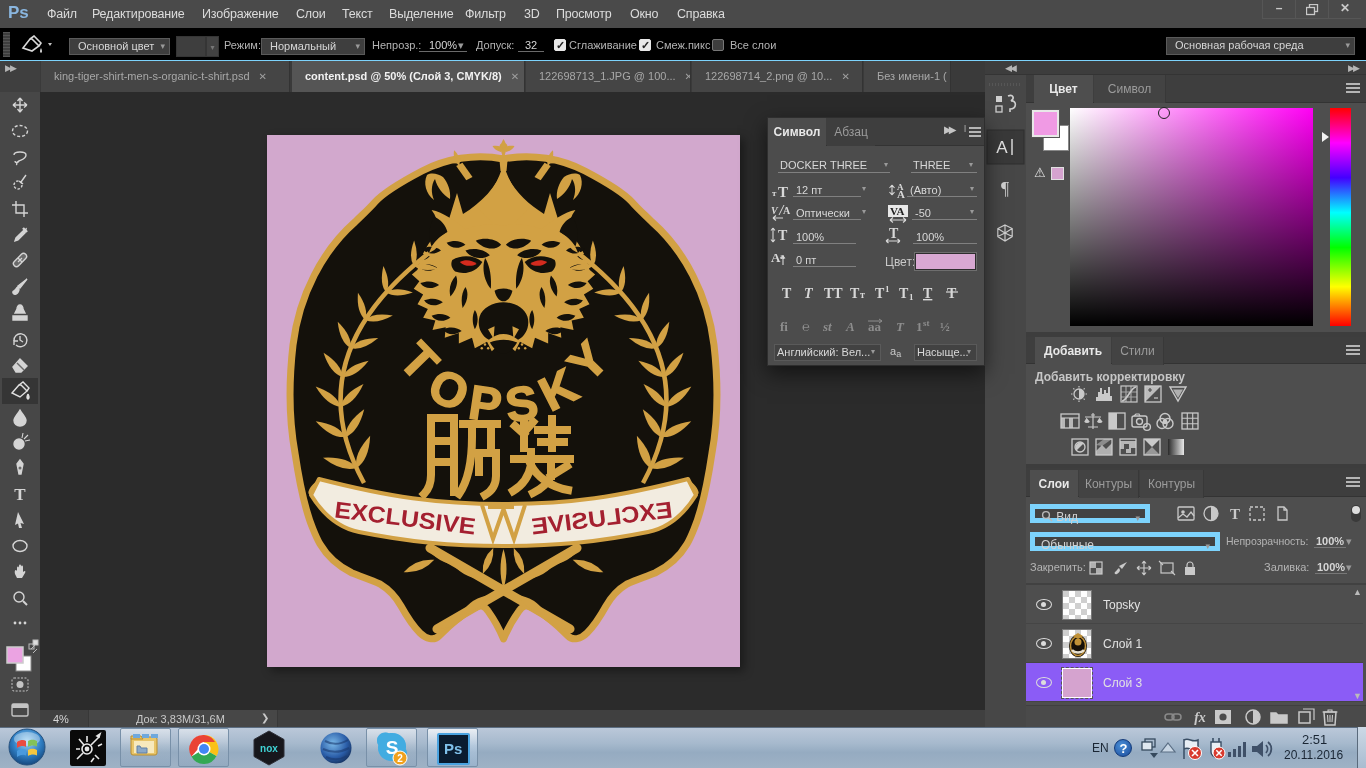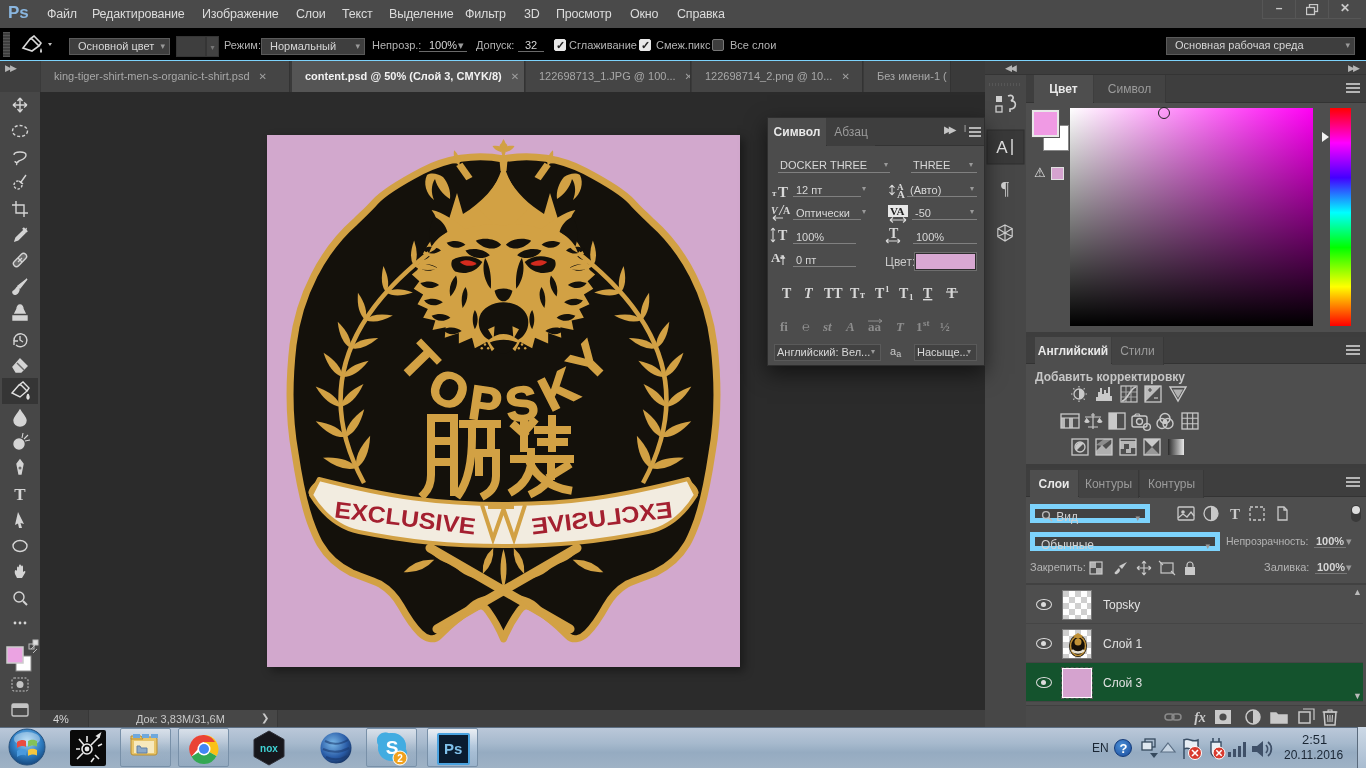--- a/index.html
+++ b/index.html
@@ -50,21 +50,21 @@
 .pmenu { position:absolute; left:320px; width:14px; height:11px;
   background:repeating-linear-gradient(#b5b5b5 0 2px, transparent 2px 4px); }
 .lrow { position:absolute; left:0; width:340px; height:20px; }
 .selbox { position:absolute; top:0; height:19px; background:#424242; border:5px solid #7dd3fc;
   color:#d0d0d0; font-size:12px; line-height:17px; padding-left:6px; }
 .selbox .dar { position:absolute; right:5px; top:1px; color:#999; font-size:9px; }
 .plbl { position:absolute; top:3px; font-size:11px; color:#b4b4b4; }
 .puval { position:absolute; top:3px; font-size:11px; color:#d6d6d6; font-weight:bold;
   border-bottom:1px solid #777; padding:0 2px; }
 .layrow { position:absolute; left:0; width:337px; height:39px; border-bottom:1px solid #454545; }
-.layrow.sel { background:#14532d; }
+.layrow.sel { background:#8b5cf6; }
 .eye { position:absolute; left:10px; top:14px; width:16px; height:10px; }
 .eye::before { content:""; position:absolute; left:0; top:0; width:14px; height:9px;
   border-radius:50%; border:1.4px solid #dcdcdc; }
 .eye::after { content:""; position:absolute; left:4.5px; top:2.5px; width:5px; height:5px;
   border-radius:50%; background:#dcdcdc; }
 .thumb { position:absolute; left:36px; top:5px; width:30px; height:30px; overflow:hidden; }
 .chk { background:
   repeating-conic-gradient(#ffffff 0 25%, #cfcfcf 0 50%) 0 0 / 12px 12px; border:1px solid #777;}
 .lname { position:absolute; left:77px; top:13px; font-size:12px; color:#e2e2e2; }
 .cfield { position:absolute; font-size:11px; color:#d8d8d8; height:15px; line-height:15px;
@@ -437,21 +437,21 @@
     background:linear-gradient(to bottom, rgba(0,0,0,0) 0%, #000 100%),
                linear-gradient(to right, #ffffff 0%, #ff00f4 100%);"></div>
   <div style="position:absolute;left:132px;top:46px;width:12px;height:12px;border:1.5px solid #222;border-radius:50%"></div>
 
   <div style="position:absolute;left:304px;top:47px;width:21px;height:218px;
     background:linear-gradient(to bottom,#ff0000 0%,#ff00ff 16%,#4400ff 32%,#00ffff 48%,#00ff00 64%,#ffff00 82%,#ff0000 100%);"></div>
   <div style="position:absolute;left:296px;top:71px;width:0;height:0;border-left:7px solid #f2f2f2;border-top:5px solid transparent;border-bottom:5px solid transparent"></div>
 
   <div style="position:absolute;left:0;top:271px;width:340px;height:5px;background:#3d3d3d"></div>
   <div class="phead" style="top:276px;height:27px"></div>
-  <div class="ptab on" style="left:9px;top:276px;width:76px">Английский</div>
+  <div class="ptab on" style="left:9px;top:276px;width:76px">Добавить</div>
   <div class="ptab" style="left:86px;top:276px;width:52px">Стили</div>
   <div class="pmenu" style="top:284px"></div>
   <div style="position:absolute;left:9px;top:309px;font-size:12px;font-weight:bold;color:#c6c6c6">Добавить корректировку</div>
   <svg width="340" height="130" viewBox="0 0 340 130" style="position:absolute;left:0;top:268px">
     <g fill="#c9c9c9" stroke="#c9c9c9">
 
       <g transform="translate(53,65)">
           <circle r="5" fill="none" stroke-width="1.3"></circle>
           <path d="M0,-5 A5,5 0 0 1 0,5 Z" stroke="none"></path>
           <g stroke-width="1.2">

